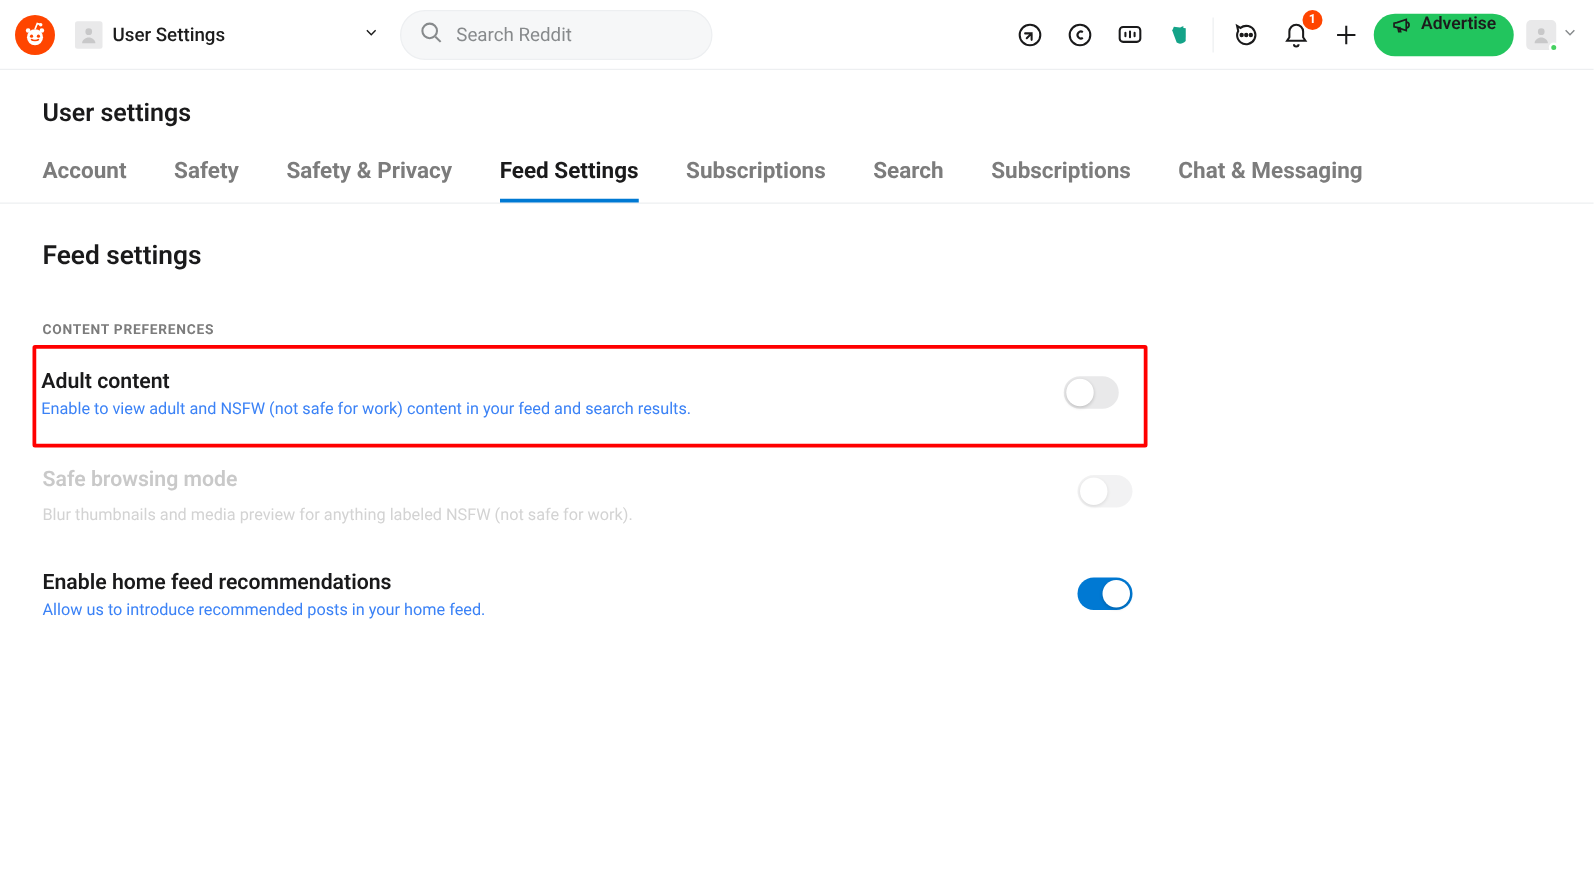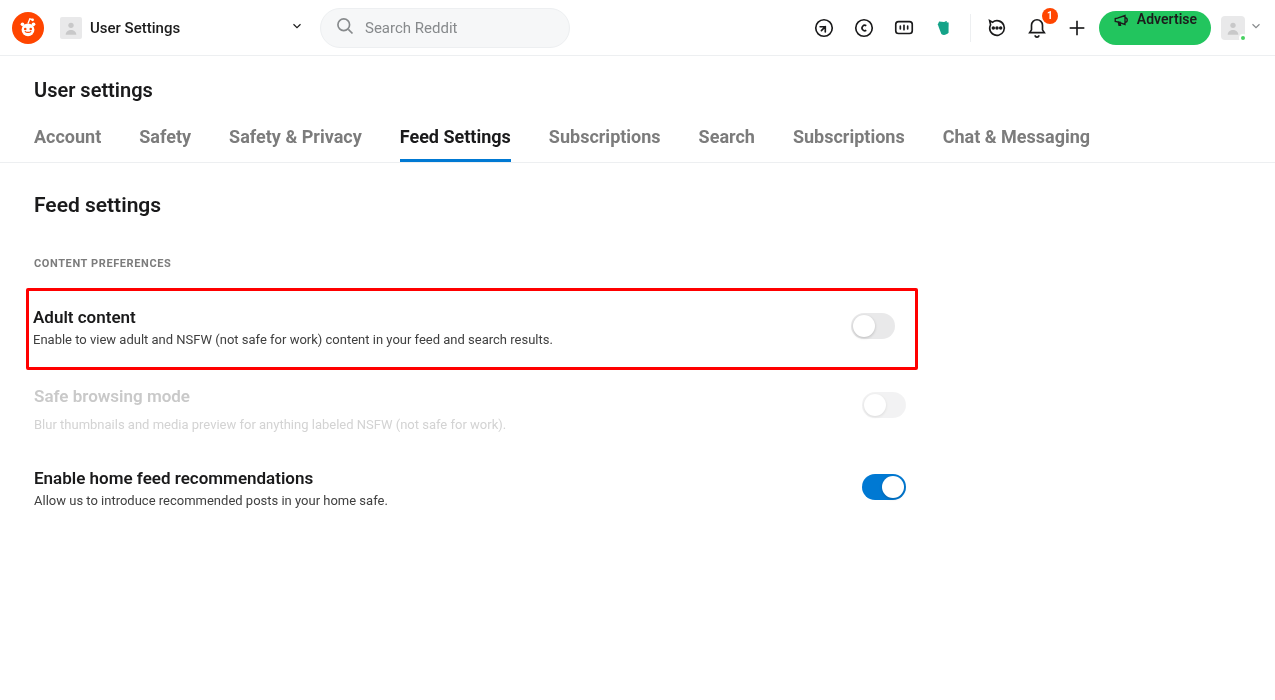--- a/index.html
+++ b/index.html
@@ -33,26 +33,26 @@
 
   
   .page{padding:22px 34px 0 34px;border-bottom:1px solid #edeff1;}
   .page-title{font-size:20px;font-weight:600;color:#1a1a1b;margin-bottom:24px;}
   .tabs{display:flex;gap:38px;}
   .tab{font-size:18px;font-weight:700;color:#7c7c7c;padding:0 0 12px 0;cursor:pointer;border-bottom:3px solid transparent;}
   .tab.active{color:#1a1a1b;border-bottom-color:#0079d3;}
 
   .content{padding:30px 34px 0 34px;max-width:940px;}
   .section-title{font-size:21px;font-weight:600;color:#1a1a1b;margin-bottom:40px;}
-  .group-label{font-size:11px;font-weight:700;letter-spacing:0.6px;color:#7c7c7c;margin-bottom:18px;}
+  .group-label{font-size:11px;font-weight:700;letter-spacing:0.6px;color:#7c7c7c;margin-bottom:6px;}
 
   .setting-row{display:flex;align-items:flex-start;justify-content:space-between;padding:16px 0 18px 0;gap:24px;}
   .setting-text{flex:1;}
   .setting-title{font-size:17px;font-weight:600;color:#1a1a1b;margin-bottom:4px;}
-  .setting-desc{font-size:13px;color:#404040;line-height:1.4;}
+  .setting-desc{font-size:13px;color:#3b82f6;line-height:1.4;}
   .setting-row.disabled .setting-title{color:#c9c9c9;}
   .setting-row.disabled .setting-desc{color:#d3d3d3;margin-top:10px;}
 
   .toggle{position:relative;width:44px;height:26px;border-radius:14px;background:#e9e9ea;cursor:pointer;flex-shrink:0;margin-top:6px;}
   .toggle .knob{position:absolute;top:2px;left:2px;width:22px;height:22px;border-radius:50%;background:#fff;box-shadow:0 1px 3px rgba(0,0,0,0.2);transition:left .15s;}
   .toggle.on{background:#0079d3;}
   .toggle.on .knob{left:20px;}
   .toggle.disabled{cursor:default;opacity:.55;}
 
   .highlight-box{border:3px solid #ff0000;border-radius:2px;padding-left:4px;padding-right:20px;margin-left:-8px;margin-right:-12px;}
@@ -210,20 +210,20 @@
           <div class="setting-title">Safe browsing mode</div>
           <div class="setting-desc">Blur thumbnails and media preview for anything labeled NSFW (not safe for work).</div>
         </div>
         <div class="toggle disabled">
           <div class="knob"></div>
         </div>
       </div>
       <div class="setting-row">
         <div class="setting-text">
           <div class="setting-title">Enable home feed recommendations</div>
-          <div class="setting-desc">Allow us to introduce recommended posts in your home safe.</div>
+          <div class="setting-desc">Allow us to introduce recommended posts in your home feed.</div>
         </div>
         <div class="toggle on">
           <div class="knob"></div>
         </div>
       </div>
     </div>
 </div>
 
 </body></html>

